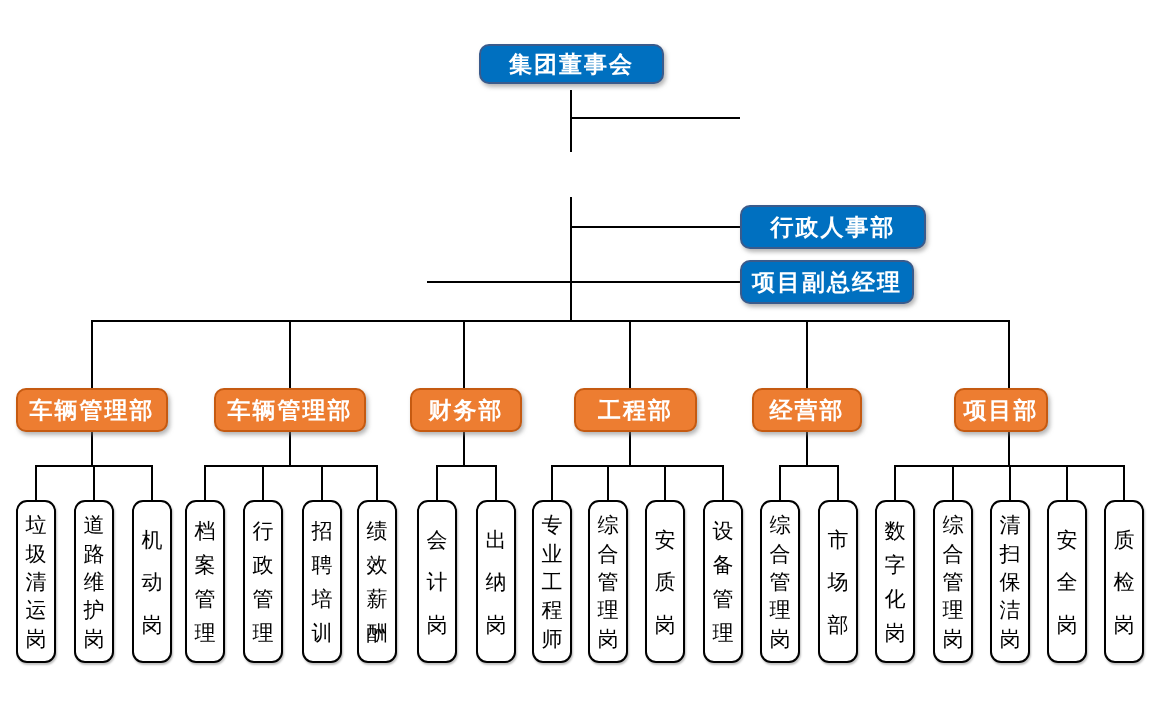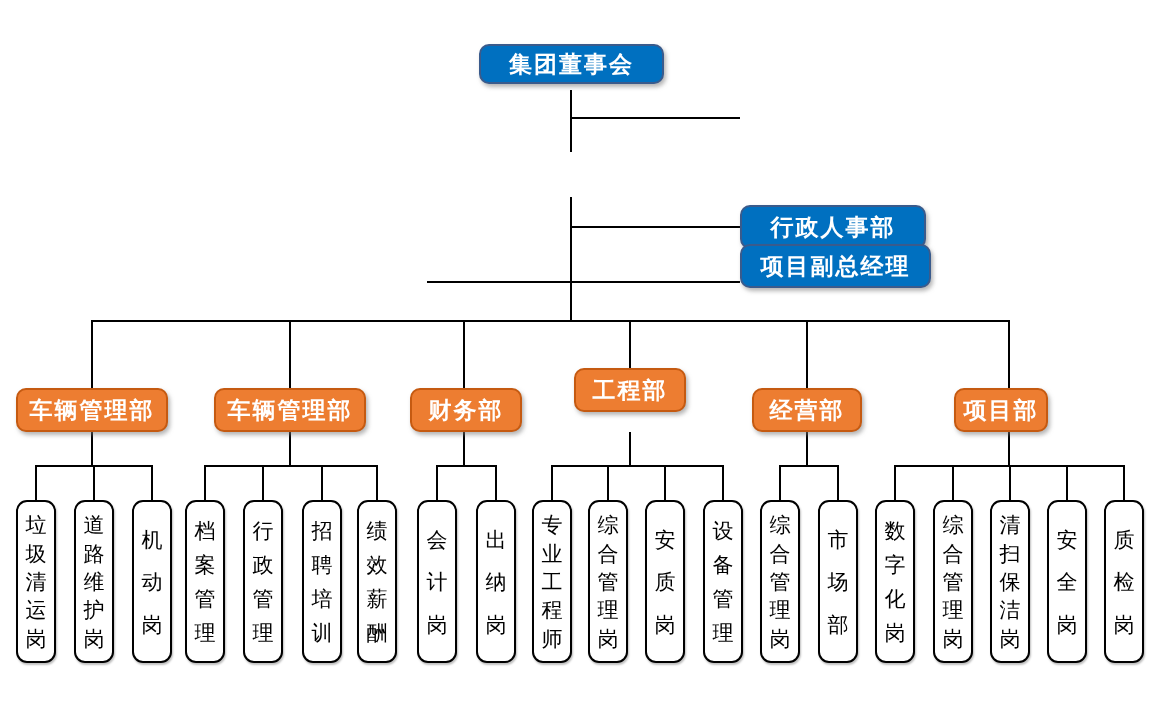--- a/index.html
+++ b/index.html
@@ -77,26 +77,26 @@
   <div class="ln" style="left:779px;top:465px;width:2px;height:35px"></div>
   <div class="ln" style="left:837px;top:465px;width:2px;height:35px"></div>
   <div class="ln" style="left:894px;top:465px;width:2px;height:35px"></div>
   <div class="ln" style="left:952px;top:465px;width:2px;height:35px"></div>
   <div class="ln" style="left:1009px;top:465px;width:2px;height:35px"></div>
   <div class="ln" style="left:1066px;top:465px;width:2px;height:35px"></div>
   <div class="ln" style="left:1123px;top:465px;width:2px;height:35px"></div>
 
   <div class="node blue" style="left:479px;top:44px;width:185px;height:40px">集团董事会</div>
   <div class="node blue" style="left:740px;top:205px;width:186px;height:44px">行政人事部</div>
-  <div class="node blue" style="left:740px;top:244px;width:191px;height:44px">项目副总经理</div>
+  <div class="node blue" style="left:740px;top:260px;width:174px;height:44px">项目副总经理</div>
 
   <div class="node orange" style="left:16px;top:388px;width:152px;height:44px">车辆管理部</div>
   <div class="node orange" style="left:214px;top:388px;width:152px;height:44px">车辆管理部</div>
   <div class="node orange" style="left:410px;top:388px;width:112px;height:44px">财务部</div>
-  <div class="node orange" style="left:574px;top:368px;width:112px;height:44px">工程部</div>
+  <div class="node orange" style="left:574px;top:388px;width:123px;height:44px">工程部</div>
   <div class="node orange" style="left:752px;top:388px;width:110px;height:44px">经营部</div>
   <div class="node orange" style="left:954px;top:388px;width:94px;height:44px">项目部</div>
 
   <div class="pos" style="left:16px">
       <span>垃</span>
       <span>圾</span>
       <span>清</span>
       <span>运</span>
       <span>岗</span>
     </div>

